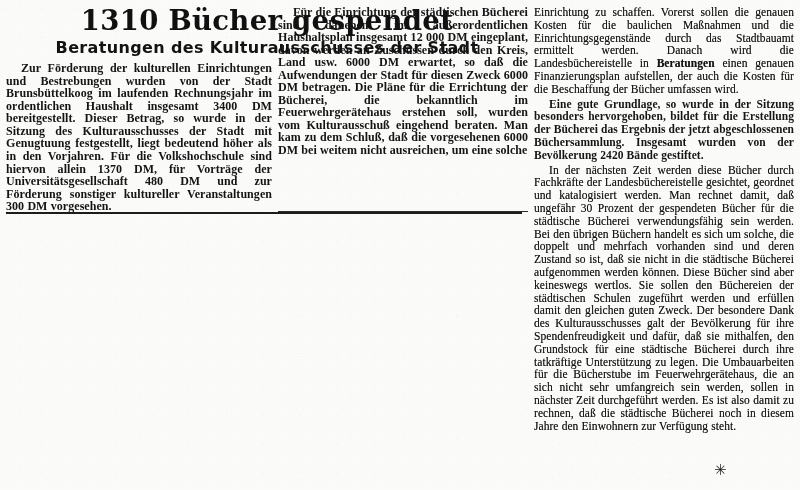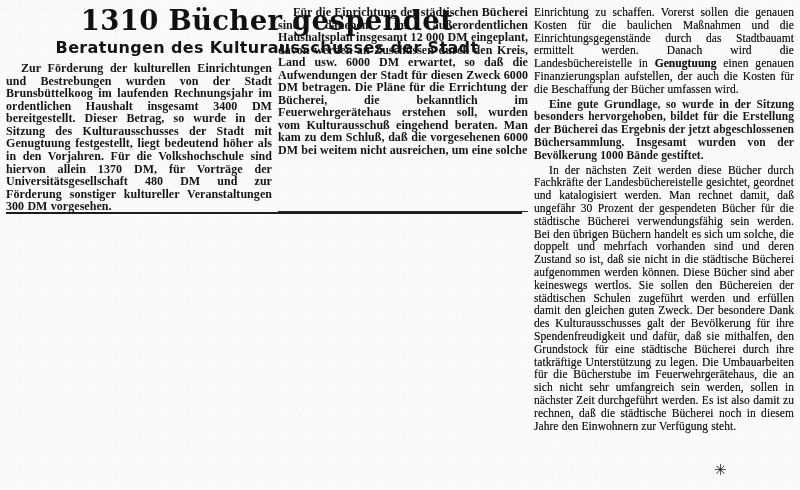--- a/index.html
+++ b/index.html
@@ -155,23 +155,23 @@
     </div>
 
     <p class="body indent">Zur Förderung der kulturellen Einrichtungen und Bestrebungen wurden von der Stadt Brunsbüttelkoog im laufenden Rechnungsjahr im ordentlichen Haushalt insgesamt 3400 DM bereitgestellt. Dieser Betrag, so wurde in der Sitzung des Kulturausschusses der Stadt mit Genugtuung festgestellt, liegt bedeutend höher als in den Vorjahren. Für die Volkshochschule sind hiervon allein 1370 DM, für Vorträge der Universitätsgesellschaft 480 DM und zur Förderung sonstiger kultureller Veranstaltungen 300 DM vorgesehen.</p>
   </div>
 
   <div class="col-mid">
     <p class="body indent">Für die Einrichtung der städtischen Bücherei sind daneben im außerordentlichen Haushaltsplan insgesamt 12 000 DM eingeplant, davon werden an Zuschüssen durch den Kreis, Land usw. 6000 DM erwartet, so daß die Aufwendungen der Stadt für diesen Zweck 6000 DM betragen. Die Pläne für die Errichtung der Bücherei, die bekanntlich im Feuerwehrgerätehaus erstehen soll, wurden vom Kulturausschuß eingehend beraten. Man kam zu dem Schluß, daß die vorgesehenen 6000 DM bei weitem nicht ausreichen, um eine solche</p>
   </div>
 
   <div class="col-right">
-    <p class="body">Einrichtung zu schaffen.  Vorerst sollen die genauen Kosten für die baulichen Maßnahmen und die Einrichtungsgegenstände durch das Stadtbauamt ermittelt werden.  Danach wird die Landesbüchereistelle in <b class="place">Genugtuung</b> einen genauen Finanzierungsplan aufstellen, der auch die Kosten für die Beschaffung der Bücher umfassen wird.</p>
+    <p class="body">Einrichtung zu schaffen.  Vorerst sollen die genauen Kosten für die baulichen Maßnahmen und die Einrichtungsgegenstände durch das Stadtbauamt ermittelt werden.  Danach wird die Landesbüchereistelle in <b class="place">Beratungen</b> einen genauen Finanzierungsplan aufstellen, der auch die Kosten für die Beschaffung der Bücher umfassen wird.</p>
 
-    <p class="body indent lead-bold">Eine gute Grundlage, so wurde in der Sitzung besonders hervorgehoben, bildet für die Erstellung der Bücherei das Ergebnis der jetzt abgeschlossenen Büchersammlung. Insgesamt wurden von der Bevölkerung 1000 Bände gestiftet.</p>
+    <p class="body indent lead-bold">Eine gute Grundlage, so wurde in der Sitzung besonders hervorgehoben, bildet für die Erstellung der Bücherei das Ergebnis der jetzt abgeschlossenen Büchersammlung. Insgesamt wurden von der Bevölkerung 2420 Bände gestiftet.</p>
 
     <p class="body indent">In der nächsten Zeit werden diese Bücher durch Fachkräfte der Landesbüchereistelle gesichtet, geordnet und katalogisiert werden. Man rechnet damit, daß ungefähr 30 Prozent der gespendeten Bücher für die städtische Bücherei verwendungsfähig sein werden. Bei den übrigen Büchern handelt es sich um solche, die doppelt und mehrfach vorhanden sind und deren Zustand so ist, daß sie nicht in die städtische Bücherei aufgenommen werden können. Diese Bücher sind aber keineswegs wertlos. Sie sollen den Büchereien der städtischen Schulen zugeführt werden und erfüllen damit den gleichen guten Zweck. Der besondere Dank des Kulturausschusses galt der Bevölkerung für ihre Spendenfreudigkeit und dafür, daß sie mithalfen, den Grundstock für eine städtische Bücherei durch ihre tatkräftige Unterstützung zu legen. Die Umbauarbeiten für die Bücherstube im Feuerwehrgerätehaus, die an sich nicht sehr umfangreich sein werden, sollen in nächster Zeit durchgeführt werden.  Es ist also damit zu rechnen, daß die städtische Bücherei noch in diesem Jahre den Einwohnern zur Verfügung steht.</p>
   </div>
 
   <div class="rule-thick"></div>
   <div class="rule-thin"></div>
 
   <div class="end-mark">✳</div>
 
   <div id="grain"></div>

